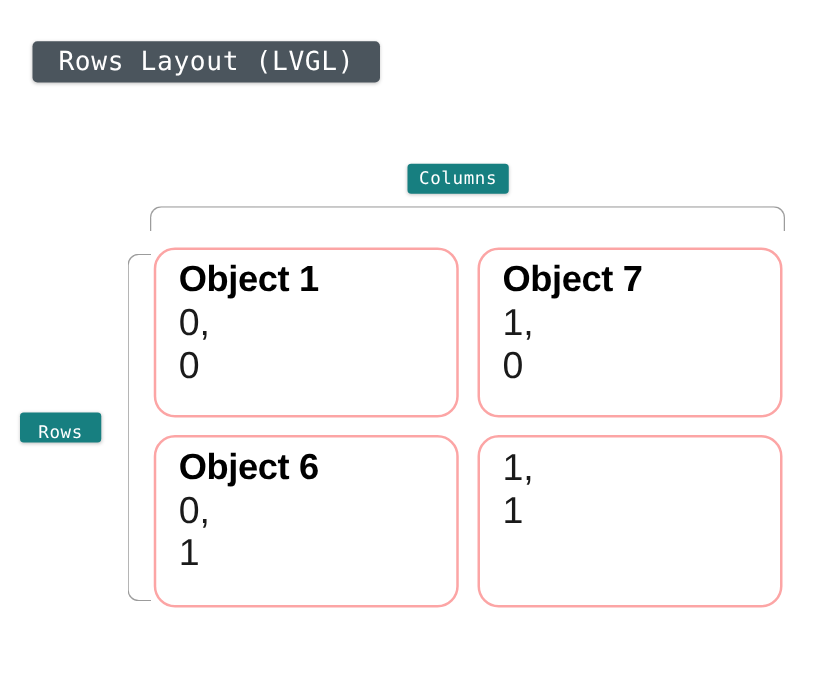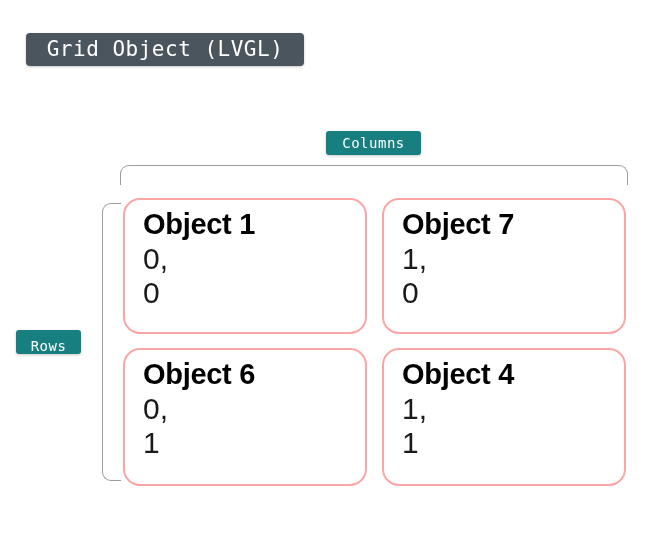--- a/index.html
+++ b/index.html
@@ -37,21 +37,21 @@
     background: #4b555d;
     border-radius: 4px;
     font-size: 21px;
     letter-spacing: 0.5px;
     padding-bottom: 1px;
   }
 
   #columns-badge {
     left: 326px;
     top: 131px;
-    width: 95px;
+    width: 81px;
     height: 24px;
     background: #177f80;
     border-radius: 3px;
     font-size: 14px;
     letter-spacing: 0.5px;
   }
 
   #rows-badge {
     left: 16px;
     top: 330px;
@@ -130,21 +130,21 @@
     font-weight: 400;
     color: #1a1a1a;
     line-height: 1.14;
     letter-spacing: 0px;
   }
 </style>
 </head>
 <body>
 
 <div class="badge" id="title-badge">
-  <span>Grid Object (LVGL)</span>
+  <span>Rows Layout (LVGL)</span>
 </div>
 
 <div class="badge" id="columns-badge">
   <span>Columns</span>
 </div>
 <div class="bracket" id="columns-bracket"></div>
 
 <div class="badge" id="rows-badge">
   <span>Rows</span>
 </div>
@@ -164,18 +164,17 @@
     <span class="obj-coord">0</span>
   </div>
 
   <div class="obj-box">
     <span class="obj-title">Object 6</span>
     <span class="obj-coord">0,</span>
     <span class="obj-coord">1</span>
   </div>
 
   <div class="obj-box">
-    <span class="obj-title">Object 4</span>
     <span class="obj-coord">1,</span>
     <span class="obj-coord">1</span>
   </div>
 
 </div>
 
 </body></html>

